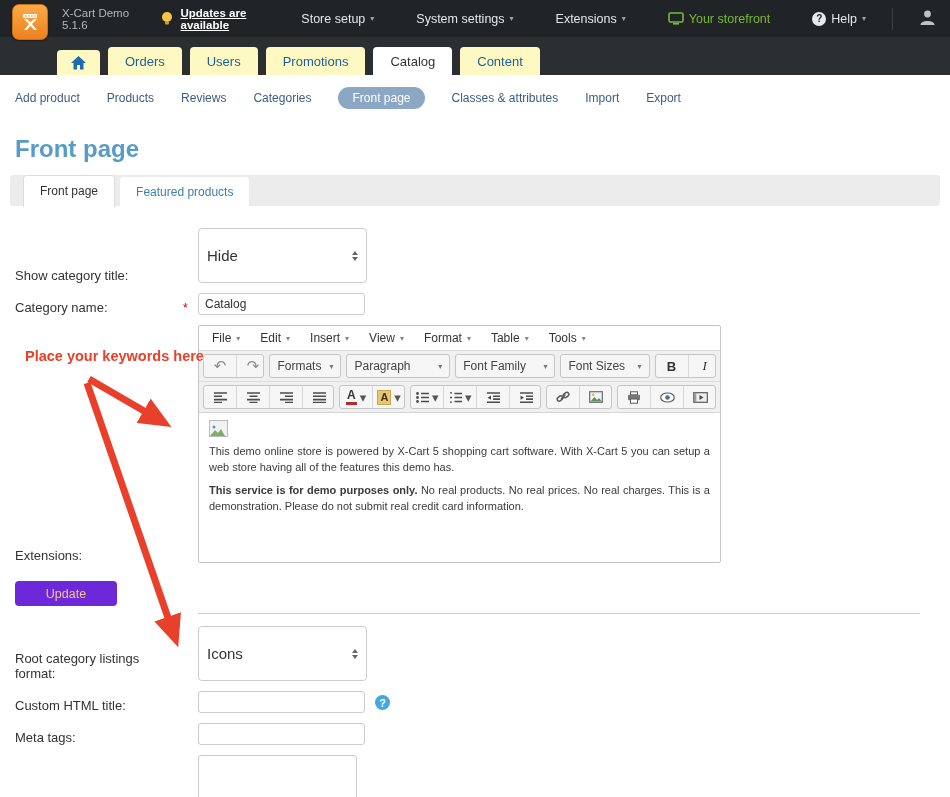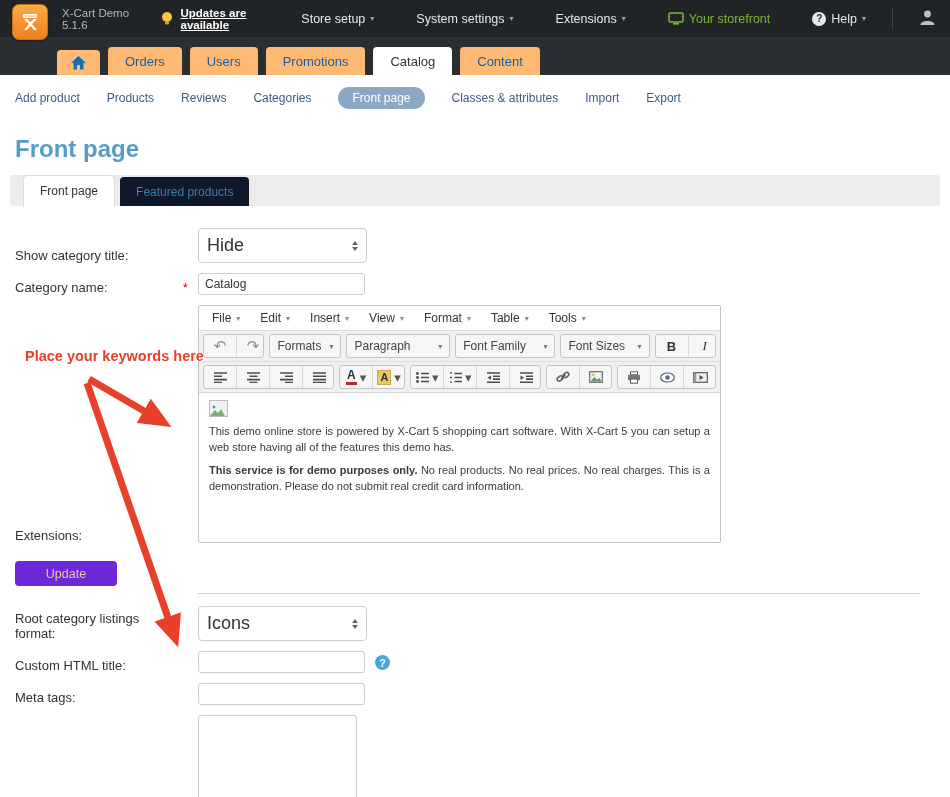--- a/index.html
+++ b/index.html
@@ -18,46 +18,46 @@
   .topmenu .item{display:flex;align-items:center;gap:5px;cursor:pointer;white-space:nowrap;margin-left:16px;}
   .caret{font-size:8px;color:#9ea1a3;}
   .storefront{color:#77b832;}
   .helpq{width:14px;height:14px;border-radius:50%;background:#e7e9ea;color:#212426;font-size:10px;font-weight:bold;
          display:flex;align-items:center;justify-content:center;}
   .vsep{width:1px;height:22px;background:#3b3f41;}
 
   
   .navband{height:38px;background:#2b2f31;position:relative;z-index:2;}
   .mtabs{position:absolute;left:57px;bottom:0;display:flex;gap:8px;align-items:flex-end;}
-  .mtab{background:#fdba74;color:#1d5f98;font-size:13px;padding:7px 17px 6px;border-radius:4px 4px 0 0;cursor:pointer;}
+  .mtab{background:#fef9c3;color:#1d5f98;font-size:13px;padding:7px 17px 6px;border-radius:4px 4px 0 0;cursor:pointer;}
   .mtab.home{padding:6px 14px 5px;display:flex;align-items:center;}
   .mtab.active{background:#fff;color:#333;}
 
   
   .subnav{margin:12px 0 0 15px;display:flex;align-items:center;gap:27px;font-size:12px;color:#3d5c80;}
   .subnav .sitem{cursor:pointer;}
   .subnav .pill{background:#8ca7c3;color:#fff;padding:4px 14px;border-radius:11px;}
 
   h1.pagetitle{margin:26px 0 0 15px;color:#579cc7;font-size:24px;font-weight:bold;}
 
   
   .tabstrip{margin:12px 10px 0;background:#ececec;border-radius:3px;height:31px;display:flex;align-items:flex-end;padding-left:13px;gap:5px;}
   .ptab{font-size:12px;padding:8px 16px 7px;border-radius:4px 4px 0 0;cursor:pointer;}
   .ptab.active{background:#fff;color:#333;border:1px solid #ddd;border-bottom:none;height:16px;margin-bottom:-1px;}
-  .ptab.idle{background:#0f172a;color:#3d7fae;}
+  .ptab.idle{background:#ffffff;color:#3d7fae;}
 
   
   .form{margin-top:22px;}
   .frow{display:flex;align-items:flex-end;margin:0 0 10px 15px;}
   .flabel{width:168px;font-size:13px;color:#333;padding-top:4px;}
   .reqslot{width:15px;padding-top:3px;color:#c00;font-size:12px;text-align:left;}
   .ctrl{display:flex;align-items:flex-start;}
 
-  .sel{width:151px;height:21px;border:1px solid #ccc;border-radius:4px;background:#fff;font-size:18px;color:#333;
-       display:flex;align-items:center;justify-content:space-between;padding:6px 8px;cursor:pointer;}
+  .sel{width:151px;height:21px;border:1px solid #ccc;border-radius:4px;background:#fff;font-size:15px;color:#333;
+       display:flex;align-items:center;justify-content:space-between;padding:16px 8px;cursor:pointer;}
   .stepper{display:flex;flex-direction:column;gap:2px;align-items:center;}
   .stepper i{display:block;width:0;height:0;border-left:3.5px solid transparent;border-right:3.5px solid transparent;}
   .stepper .up{border-bottom:4px solid #666;}
   .stepper .dn{border-top:4px solid #666;}
 
   input.txt{width:153px;height:20px;border:1px solid #ccc;border-radius:3px;font-size:12px;color:#333;
             padding:0 6px;font-family:"Liberation Sans",sans-serif;}
   textarea.meta{width:153px;height:112px;border:1px solid #ccc;border-radius:3px;resize:none;
                 font-family:"Liberation Sans",sans-serif;}
 

